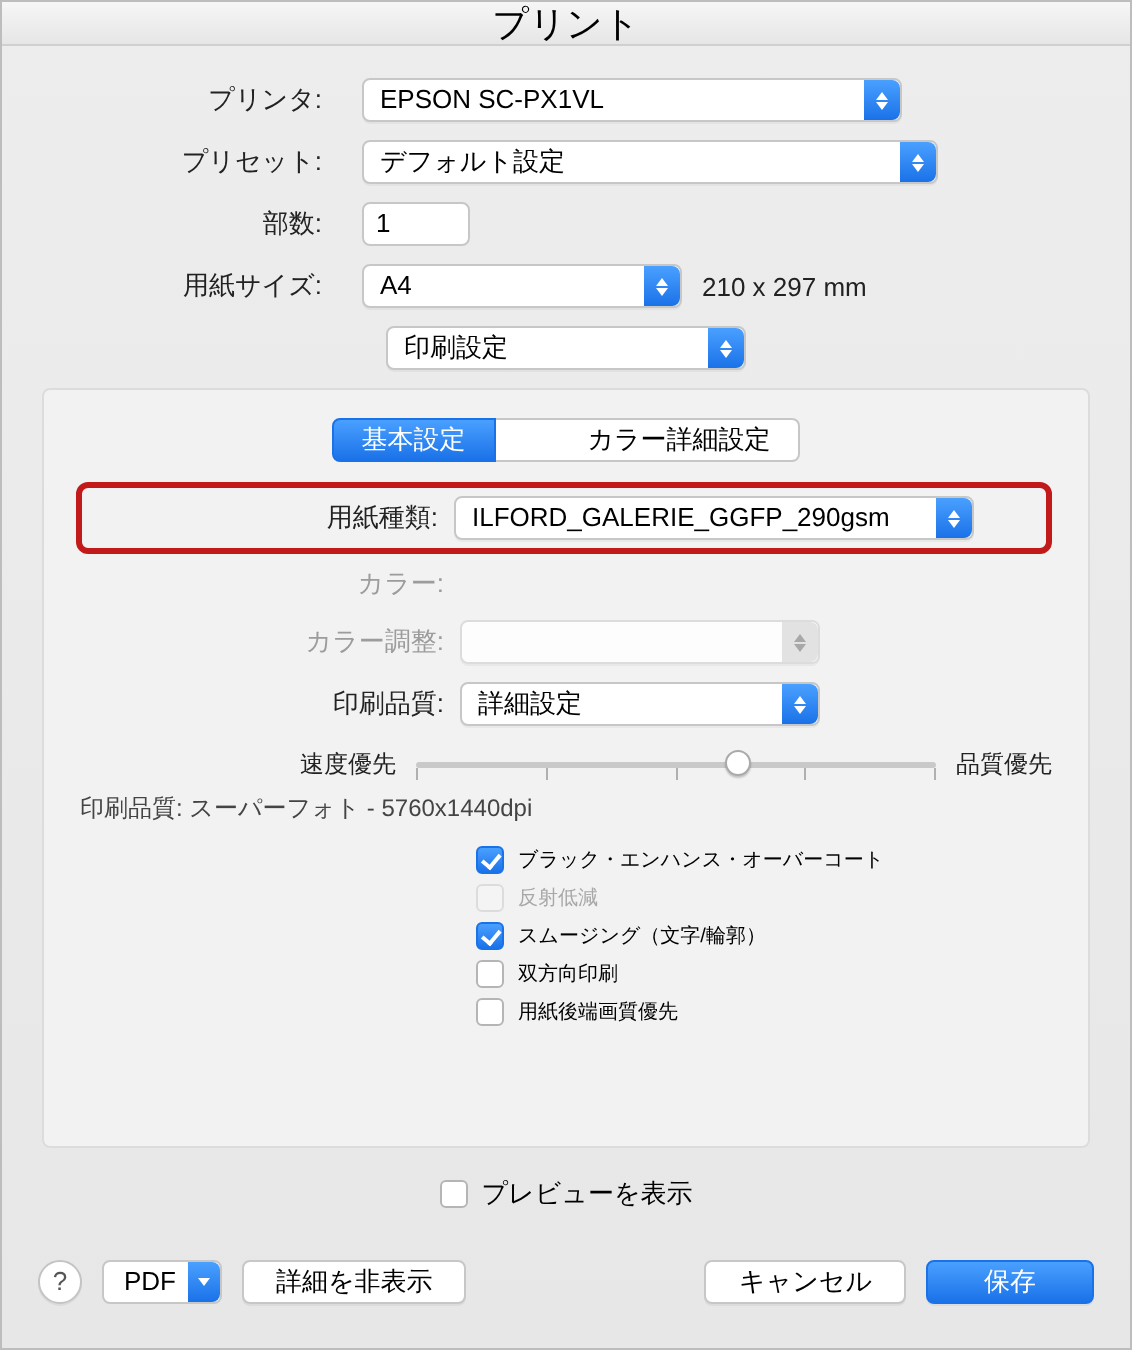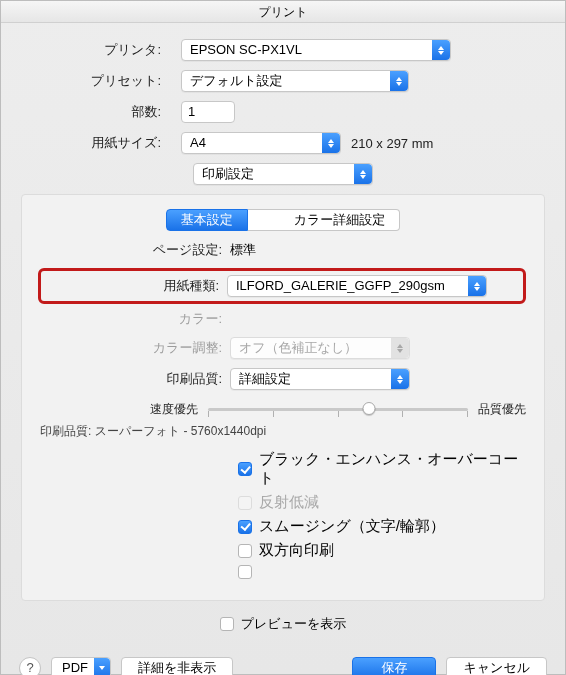--- a/index.html
+++ b/index.html
@@ -13,21 +13,21 @@
   .window {
     width: 566px;
     height: 675px;
     background: linear-gradient(#ededed, #e7e7e7);
     border: 1px solid #bdbdbd;
   }
   .titlebar {
     height: 22px;
     line-height: 22px;
     text-align: center;
-    font-size: 12px;
+    font-size: 18px;
     border-bottom: 1px solid #d0d0d0;
     background: linear-gradient(#f6f6f6, #e6e6e6);
   }
   .content {
     padding: 16px 20px 0 20px;
   }
   .row {
     display: flex;
     align-items: center;
     margin-bottom: 9px;
@@ -163,21 +163,21 @@
     background: #fff; border: 1px solid #aaa; border-radius: 50%;
     left: 62%;
     transform: translateX(-50%);
     box-shadow: 0 1px 1px rgba(0,0,0,0.2);
   }
   .small { font-size: 12px; color: #444; text-align: left; margin-bottom: 10px; }
   .checks { padding-left: 198px; }
   .checkrow {
     display: flex; align-items: center;
     margin: 5px 0;
-    font-size: 15px;
+    font-size: 10px;
   }
   .checkrow.dim { color: #a8a8a8; }
   .cb {
     width: 14px; height: 14px;
     border: 1px solid #b5b5b5; border-radius: 3px;
     margin-right: 7px;
     background: #fff;
     display: inline-flex; align-items: center; justify-content: center;
     flex-shrink: 0;
   }
@@ -254,21 +254,21 @@
     <div class="row">
       <div class="label">プリンタ:</div>
       <div class="select" style="width:270px">
         <span>EPSON SC-PX1VL</span>
         <span class="caret"></span>
       </div>
     </div>
 
     <div class="row">
       <div class="label">プリセット:</div>
-      <div class="select" style="width:228px">
+      <div class="select" style="width:288px">
         <span>デフォルト設定</span>
         <span class="caret"></span>
       </div>
     </div>
 
     <div class="row">
       <div class="label">部数:</div>
       <div class="textfield">
         <span>1</span>
       </div>
@@ -290,41 +290,36 @@
       </div>
     </div>
 
     <div class="subpanel">
 
       <div class="seg">
         <button class="active">基本設定</button>
         <button>カラー詳細設定</button>
       </div>
 
-      <div class="row">
-        <div class="sublabel">ページ設定:</div>
-        <div>標準</div>
-      </div>
 
       <div class="row highlight-row">
         <div class="sublabel" style="width:186px">用紙種類:</div>
         <div class="select" style="width:260px">
           <span>ILFORD_GALERIE_GGFP_290gsm</span>
           <span class="caret"></span>
         </div>
       </div>
 
       <div class="row">
         <div class="sublabel dim">カラー:</div>
       </div>
 
       <div class="row">
         <div class="sublabel dim">カラー調整:</div>
         <div class="select disabled" style="width:180px">
-          <span>オフ（色補正なし）</span>
           <span class="caret"></span>
         </div>
       </div>
 
       <div class="row">
         <div class="sublabel">印刷品質:</div>
         <div class="select" style="width:180px">
           <span>詳細設定</span>
           <span class="caret"></span>
         </div>
@@ -360,20 +355,21 @@
         <div class="checkrow">
           <span class="cb checked"></span>
           <span>スムージング（文字/輪郭）</span>
         </div>
         <div class="checkrow">
           <span class="cb"></span>
           <span>双方向印刷</span>
         </div>
         <div class="checkrow">
           <span class="cb"></span>
+          <span>用紙後端画質優先</span>
         </div>
       </div>
 
     </div>
 
     <div class="preview-row">
       <span class="cb"></span>
       <span>プレビューを表示</span>
     </div>
 
@@ -382,17 +378,17 @@
   <div class="footer">
     <div class="help">?</div>
     <div class="pdf-select">
       <span class="body">
         <span>PDF</span>
         <span class="mini-caret"></span>
       </span>
     </div>
     <button class="btn">詳細を非表示</button>
     <div class="spacer"></div>
+    <button class="btn">キャンセル</button>
     <button class="btn primary">保存</button>
-    <button class="btn">キャンセル</button>
   </div>
 
 </div>
 
 </body></html>

